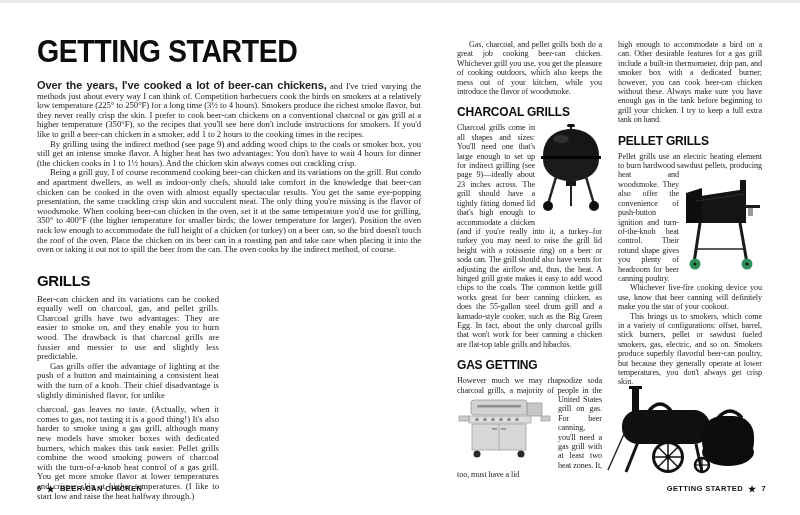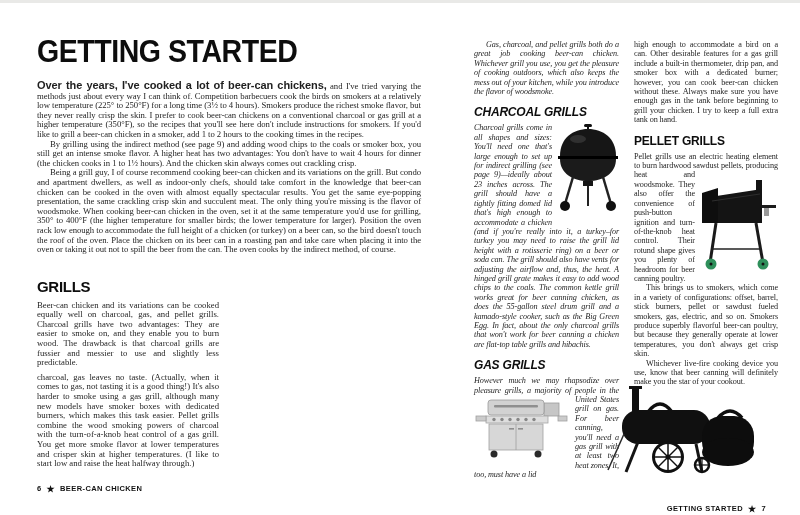--- a/index.html
+++ b/index.html
@@ -46,36 +46,36 @@
     font-size:11px;
     letter-spacing:-0.1px;
   }
   .grills-head{
     font-family:"Liberation Sans", sans-serif;
     font-weight:bold;
     font-size:15px;
     line-height:1;
     color:#0d0d0d;
     letter-spacing:-0.3px;
-    margin:24px 0 7px 0;
+    margin:18px 0 7px 0;
   }
   .twocol{ display:flex; gap:5px;flex-direction:column; }
   .twocol .col{ width:182px; font-size:8.7px; line-height:9.6px; text-align:justify; }
   .twocol .col p.ind{ text-indent:13px; }
 
   
   .rcol{
     position:absolute; top:40px;
     font-size:8.2px;
     line-height:9.4px;
     text-align:justify;
     letter-spacing:-0.1px;
   }
-  .rcol1{ left:474px; width:145px;font-style:italic; }
-  .rcol2{ left:634px; width:144px; }
+  .rcol1{ left:457px; width:145px; }
+  .rcol2{ left:618px; width:144px; }
   .rcol p.ind{ text-indent:12px; }
   .sub-head{
     font-family:"Liberation Sans", sans-serif;
     font-weight:bold;
     font-size:12px;
     line-height:1;
     color:#0d0d0d;
     letter-spacing:-0.2px;
     margin:10px 0 5px 0;
   }
@@ -91,21 +91,21 @@
   .footer{
     position:absolute; top:484px;
     font-family:"Liberation Sans", sans-serif;
     font-weight:bold;
     font-size:7.5px;
     letter-spacing:0.4px;
     color:#111;
     white-space:nowrap;
   }
   .footer-left{ left:37px; }
-  .footer-right{ right:34px; text-align:right;margin-top:20px; }
+  .footer-right{ right:34px; text-align:right; }
   .footer .star{ font-size:9px; vertical-align:-1px; margin:0 5px; }
   .footer .pg{ font-size:7.5px; }
 </style>
 </head>
 <body>
 
 <div class="scan-edge-top"></div>
 
 <div class="spread">
 
@@ -116,20 +116,21 @@
       <p><span class="lead">Over the years, I've cooked a lot of beer-can chickens,</span><span> and I've tried varying the methods just about every way I can think of. Competition barbecuers cook the birds on smokers at a relatively low temperature (225° to 250°F) for a long time (3½ to 4 hours). Smokers produce the richest smoke flavor, but they never really crisp the skin. I prefer to cook beer-can chickens on a conventional charcoal or gas grill at a higher temperature (350°F), so the recipes that you'll see here don't include instructions for smokers. If you'd like to grill a beer-can chicken in a smoker, add 1 to 2 hours to the cooking times in the recipes.</span></p>
       <p class="ind">By grilling using the indirect method (see page 9) and adding wood chips to the coals or smoker box, you still get an intense smoke flavor. A higher heat has two advantages: You don't have to wait 4 hours for dinner (the chicken cooks in 1 to 1½ hours). And the chicken skin always comes out crackling crisp.</p>
       <p class="ind">Being a grill guy, I of course recommend cooking beer-can chicken and its variations on the grill. But condo and apartment dwellers, as well as indoor-only chefs, should take comfort in the knowledge that beer-can chicken can be cooked in the oven with almost equally spectacular results. You get the same eye-popping presentation, the same crackling crisp skin and succulent meat. The only thing you're missing is the flavor of woodsmoke. When cooking beer-can chicken in the oven, set it at the same temperature you'd use for grilling, 350° to 400°F (the higher temperature for smaller birds; the lower temperature for larger). Position the oven rack low enough to accommodate the full height of a chicken (or turkey) on a beer can, so the bird doesn't touch the roof of the oven. Place the chicken on its beer can in a roasting pan and take care when placing it into the oven or taking it out not to spill the beer from the can. The oven cooks by the indirect method, of course.</p>
     </div>
 
     <div class="grills-head">GRILLS</div>
 
     <div class="twocol">
       <div class="col">
         <p>Beer-can chicken and its variations can be cooked equally well on charcoal, gas, and pellet grills. Charcoal grills have two advantages: They are easier to smoke on, and they enable you to burn wood. The drawback is that charcoal grills are fussier and messier to use and slightly less predictable.</p>
+        <p class="ind">Gas grills offer the advantage of lighting at the push of a button and maintaining a consistent heat with the turn of a knob. Their chief disadvantage is slightly diminished flavor, for unlike</p>
       </div>
       <div class="col">
         <p>charcoal, gas leaves no taste. (Actually, when it comes to gas, not tasting it is a good thing!) It's also harder to smoke using a gas grill, although many new models have smoker boxes with dedicated burners, which makes this task easier. Pellet grills combine the wood smoking powers of charcoal with the turn-of-a-knob heat control of a gas grill. You get more smoke flavor at lower temperatures and crisper skin at higher temperatures. (I like to start low and raise the heat halfway through.)</p>
       </div>
     </div>
   </div>
 
   <div class="rcol rcol1">
     <p class="ind">Gas, charcoal, and pellet grills both do a great job cooking beer-can chicken. Whichever grill you use, you get the pleasure of cooking outdoors, which also keeps the mess out of your kitchen, while you introduce the flavor of woodsmoke.</p>
 
@@ -142,22 +143,22 @@
         <rect x="1" y="32" width="60" height="3" fill="#000"></rect>
         <path d="M3,35 C3,49 15,57 31,57 C47,57 59,49 59,35 Z" fill="#1b1b1b"></path>
         <line x1="16" y1="53" x2="8" y2="80" stroke="#222" stroke-width="2.5"></line>
         <line x1="46" y1="53" x2="54" y2="80" stroke="#222" stroke-width="2.5"></line>
         <line x1="31" y1="57" x2="31" y2="82" stroke="#222" stroke-width="2"></line>
         <rect x="26" y="57" width="10" height="5" fill="#161616"></rect>
         <circle cx="8" cy="82" r="5" fill="#101010"></circle>
         <circle cx="54" cy="82" r="5" fill="#101010"></circle>
       </svg></span><span>Charcoal grills come in all shapes and sizes: You'll need one that's large enough to set up for indirect grilling (see page 9)—ideally about 23 inches across. The grill should have a tightly fitting domed lid that's high enough to accommodate a chicken (and if you're really into it, a turkey–for turkey you may need to raise the grill lid height with a rotisserie ring) on a beer or soda can. The grill should also have vents for adjusting the airflow and, thus, the heat. A hinged grill grate makes it easy to add wood chips to the coals. The common kettle grill works great for beer canning chicken, as does the 55-gallon steel drum grill and a kamado-style cooker, such as the Big Green Egg. In fact, about the only charcoal grills that won't work for beer canning a chicken are flat-top table grills and hibachis.</span></p>
 
-    <div class="sub-head">GAS GRILLS</div>
-    <p><span>However much we may rhapsodize over pleasure grills, a majority of people in</span><span class="img-float-left"><svg width="95" height="62" viewBox="0 0 95 62" aria-hidden="true">
+    <div class="sub-head">GAS GETTING</div>
+    <p><span>However much we may rhapsodize soda charcoal grills, a majority of people in</span><span class="img-float-left"><svg width="95" height="62" viewBox="0 0 95 62" aria-hidden="true">
         <rect x="70" y="7" width="15" height="13" fill="#c6c6c6" stroke="#9b9b9b" stroke-width="0.8"></rect>
         <rect x="14" y="4" width="56" height="15" rx="3" fill="#d2d2d2" stroke="#9b9b9b" stroke-width="0.8"></rect>
         <rect x="20" y="9" width="44" height="2.5" rx="1" fill="#8f8f8f"></rect>
         <rect x="12" y="20" width="62" height="7" fill="#dedede" stroke="#a5a5a5" stroke-width="0.8"></rect>
         <circle cx="20" cy="23.5" r="1.7" fill="#868686"></circle>
         <circle cx="28" cy="23.5" r="1.7" fill="#868686"></circle>
         <circle cx="36" cy="23.5" r="1.7" fill="#868686"></circle>
         <circle cx="44" cy="23.5" r="1.7" fill="#868686"></circle>
         <circle cx="52" cy="23.5" r="1.7" fill="#868686"></circle>
         <circle cx="60" cy="23.5" r="1.7" fill="#868686"></circle>
@@ -184,22 +185,22 @@
         <rect x="62" y="34" width="14" height="3" fill="#1c1c1c"></rect>
         <rect x="64" y="37" width="5" height="8" fill="#9a9a9a"></rect>
         <line x1="16" y1="52" x2="10" y2="92" stroke="#1a1a1a" stroke-width="3"></line>
         <line x1="56" y1="52" x2="63" y2="92" stroke="#1a1a1a" stroke-width="3"></line>
         <line x1="12" y1="78" x2="61" y2="78" stroke="#222" stroke-width="1.5"></line>
         <circle cx="11" cy="93" r="5.5" fill="#2e8f5a"></circle>
         <circle cx="63" cy="93" r="5.5" fill="#2e8f5a"></circle>
         <circle cx="11" cy="93" r="1.5" fill="#111"></circle>
         <circle cx="63" cy="93" r="1.5" fill="#111"></circle>
       </svg></span><span> pellets, producing heat and woodsmoke. They also offer the convenience of push-button ignition and turn-of-the-knob heat control. Their rotund shape gives you plenty of headroom for beer canning poultry.</span></p>
+    <p class="ind">Whichever live-fire cooking device you use, know that beer canning will definitely make you the star of your cookout.</p>
     <p class="ind">This brings us to smokers, which come in a variety of configurations: offset, barrel, stick burners, pellet or sawdust fueled smokers, gas, electric, and so on. Smokers produce superbly flavorful beer-can poultry, but because they generally operate at lower temperatures, you don't always get crisp skin.</p>
-    <p class="ind">Whichever live-fire cooking device you use, know that beer canning will definitely make you the star of your cookout.</p>
   </div>
 
   <div class="smoker-wrap">
     <svg width="158" height="88" viewBox="0 0 158 88" aria-hidden="true">
       <rect x="25" y="0" width="13" height="3" fill="#101010"></rect>
       <rect x="28" y="2" width="7" height="28" fill="#101010"></rect>
       <path d="M44,26 Q56,10 68,26" fill="none" stroke="#101010" stroke-width="3.5"></path>
       <rect x="18" y="24" width="88" height="34" rx="16" fill="#101010"></rect>
       <path d="M114,32 Q126,18 138,32" fill="none" stroke="#0d0d0d" stroke-width="3.5"></path>
       <rect x="98" y="30" width="52" height="46" rx="20" fill="#0d0d0d"></rect>

